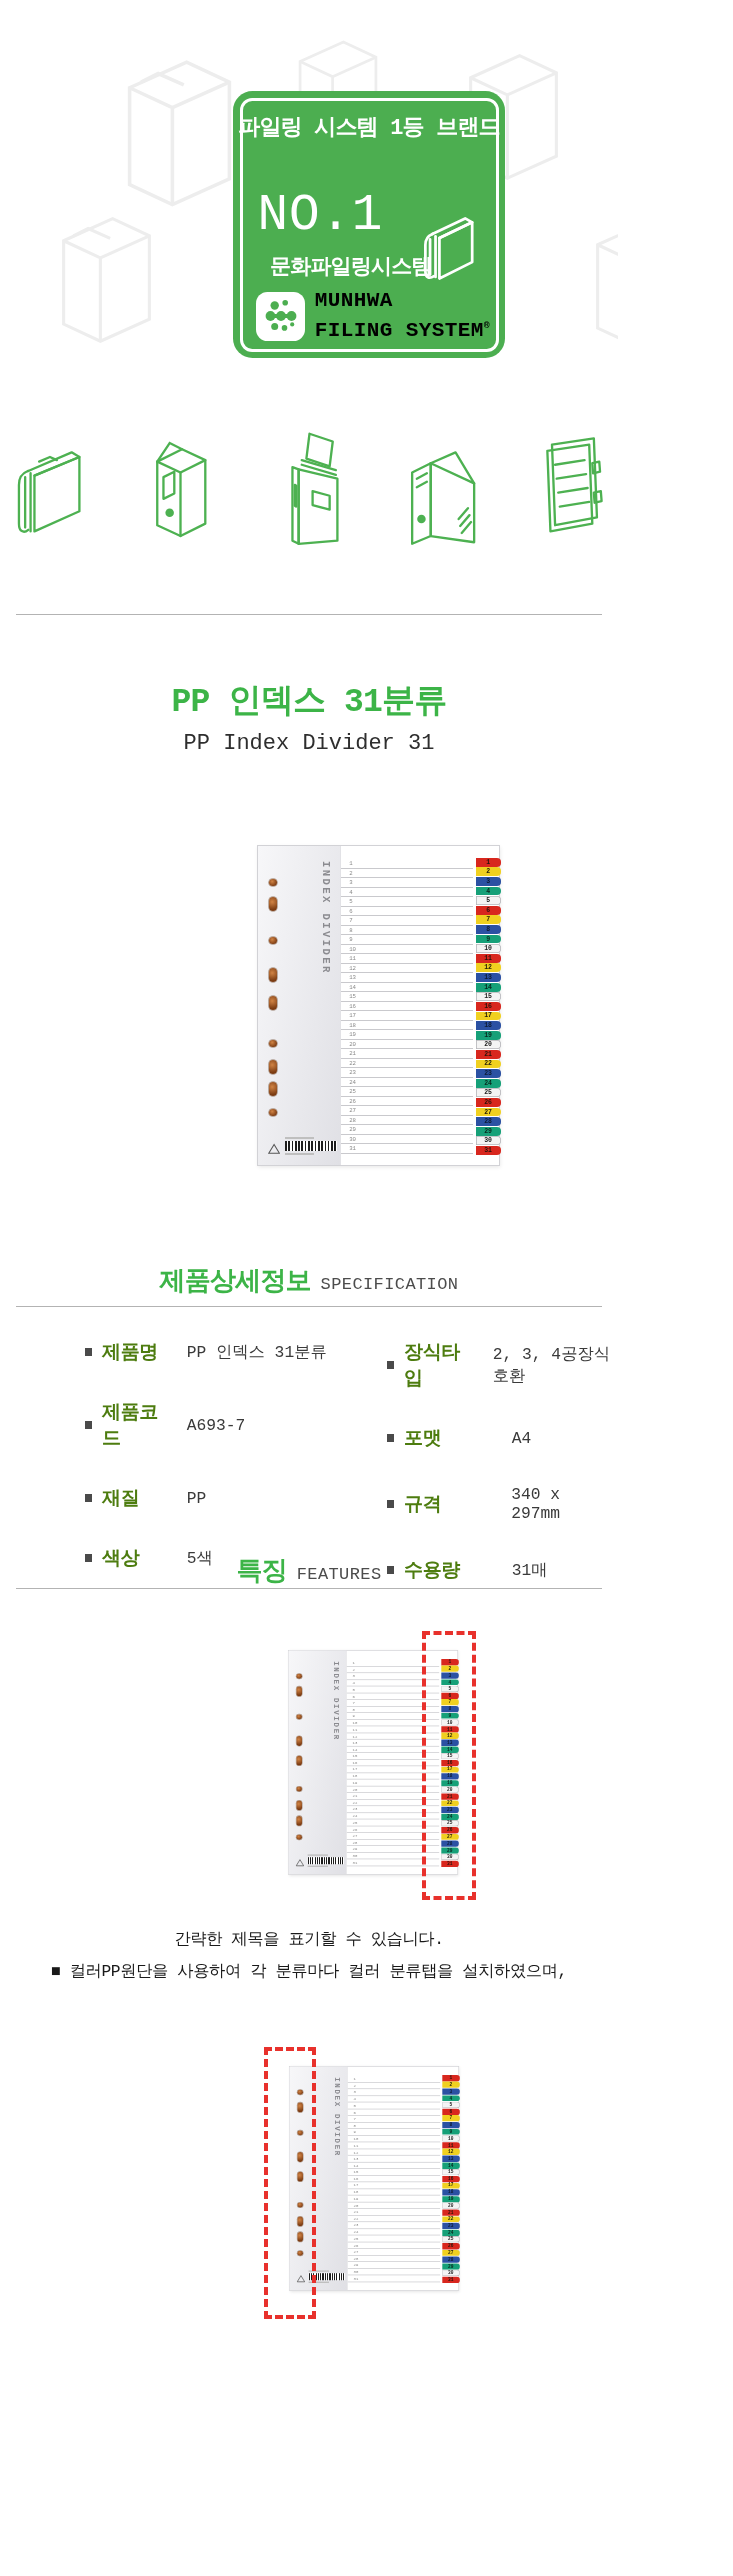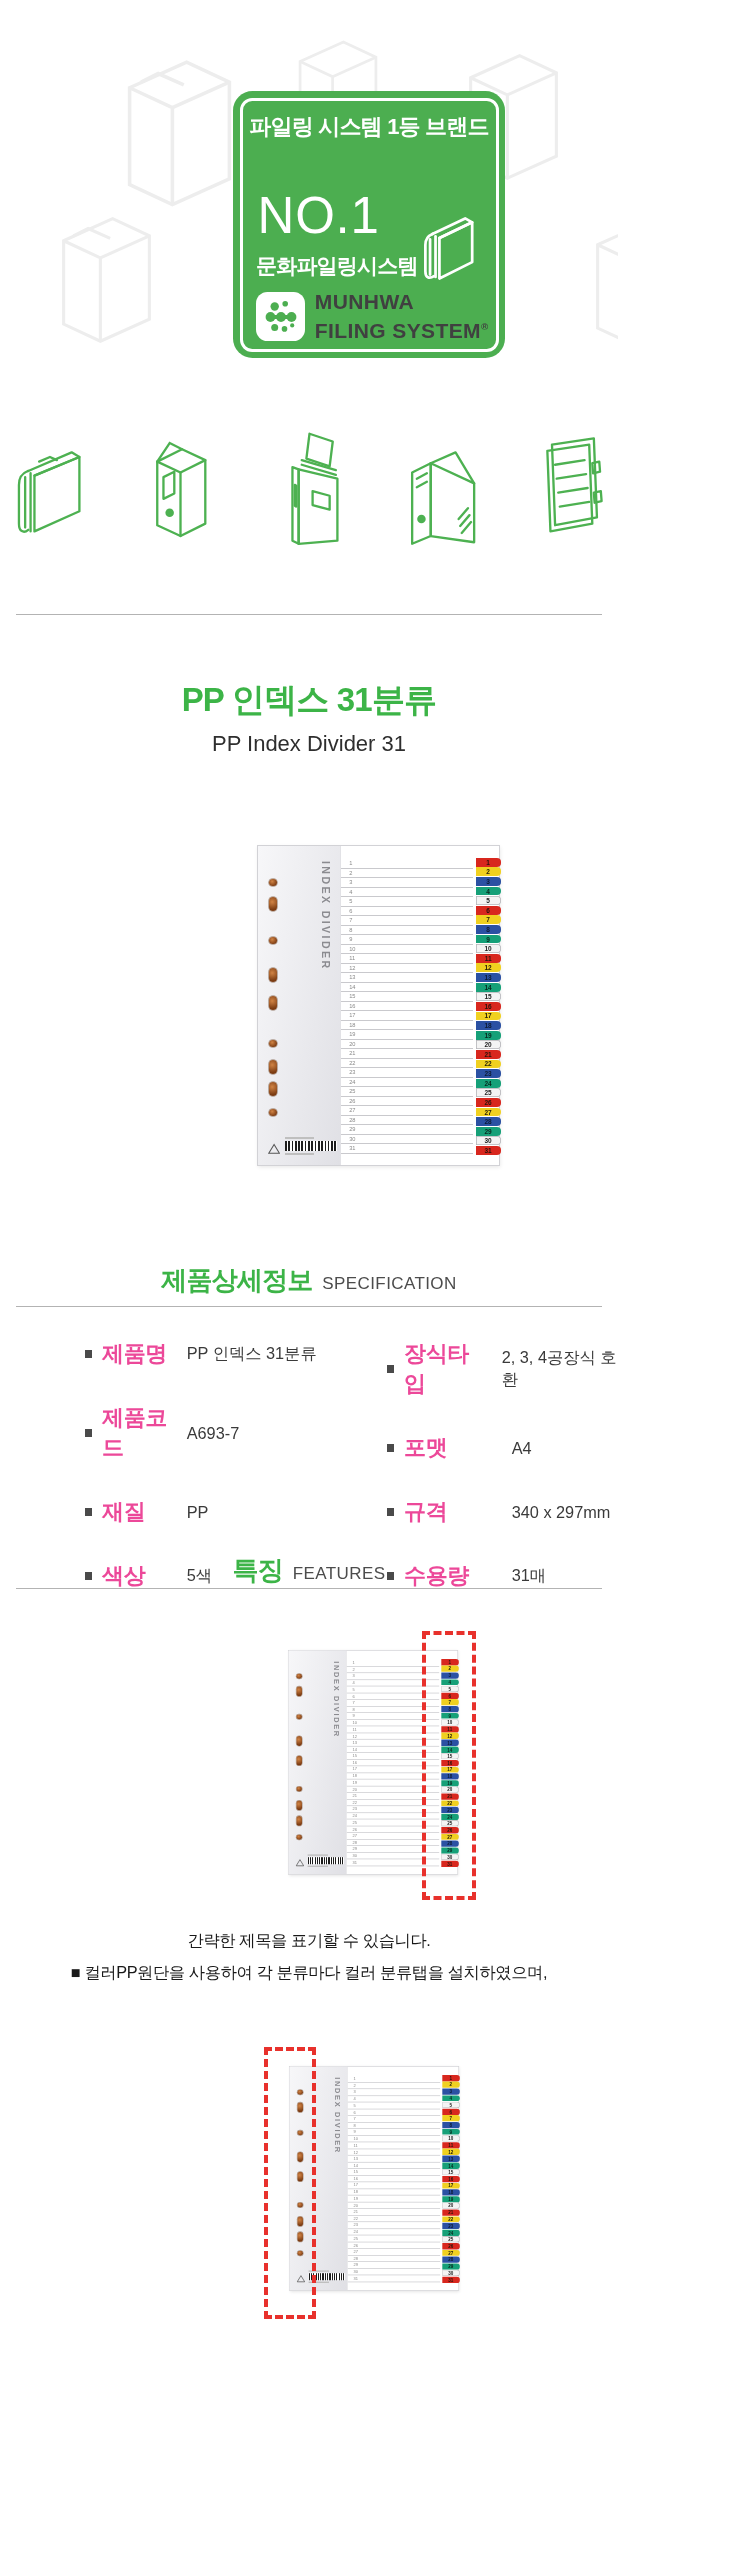--- a/index.html
+++ b/index.html
@@ -1,33 +1,33 @@
 <!DOCTYPE html>
 <html style="font-size:13px"><head>
 <meta charset="utf-8">
 <style>
   * { box-sizing: border-box; margin: 0; padding: 0; }
   body { background:#fff; font-family:"Liberation Sans","DejaVu Sans",sans-serif; }
-  #page { position:relative; width:618px; height:2576px; background:#fff; overflow:hidden; }
+  #page { position:relative; width:618px; height:2576px; background:#fff; overflow:hidden;font-family:Liberation Mono, monospace; }
 
   
   .bg-ic { position:absolute; stroke:#ededed; fill:none; stroke-width:2.5; }
 
   
   .badge { position:absolute; left:233px; top:91px; width:272px; height:267px;
            background:#4cae50; border-radius:19.6px; }
   .badge-frame { position:absolute; inset:6.5px; border:3.3px solid #fff; border-radius:12.2px; pointer-events:none; }
   .badge-tagline { position:absolute; top:21px; left:0; width:100%; text-align:center;
                    color:#fff; font-weight:700; font-size:22px; letter-spacing:-0.8px; }
   .badge-no1 { position:absolute; left:24.5px; top:99px; color:#fff; font-size:51px; line-height:1; letter-spacing:0.8px; }
-  .badge-sub { position:absolute; left:23px; top:161px; color:#fff; font-size:21px; font-weight:700; letter-spacing:-0.8px; }
+  .badge-sub { position:absolute; left:37px; top:161px; color:#fff; font-size:21px; font-weight:700; letter-spacing:-0.8px; }
   .badge-folder { position:absolute; right:18px; top:113px; }
   .badge-logo-row { position:absolute; left:23px; bottom:14.7px; display:flex; align-items:center; gap:9.8px; }
   .logo-mark { width:49px; height:49px; background:#fff; border-radius:11.4px; display:flex; align-items:center; justify-content:center; }
-  .logo-text { color:#404040; font-weight:700; font-size:21px; line-height:24.5px; letter-spacing:0.4px; }
+  .logo-text { color:#000000; font-weight:700; font-size:21px; line-height:24.5px; letter-spacing:0.4px; }
   .logo-text sup { font-size:9.8px; }
 
   
   .icons-row { position:absolute; top:426px; left:0; width:100%; display:flex;
                justify-content:center; align-items:flex-end; gap:36px; }
   .line-ic { stroke:#4db151; fill:none; stroke-width:3; stroke-linejoin:round; stroke-linecap:round; }
 
   .hr { position:absolute; left:16.3px; right:16.3px; border-top:0.8px solid #b3b3b3; }
   #hr1{ top:614px; } #hr2{ top:1306px; } #hr3{ top:1588px; }
 
@@ -69,21 +69,21 @@
                   align-items:baseline; gap:9.8px; }
   #spec-head { top:1263px; } #feat-head { top:1553px; }
   .head-ko { font-size:26px; font-weight:700; color:#3cb447; letter-spacing:-0.8px; }
   .head-en { font-size:17px; color:#4c4c4c; letter-spacing:0.4px; }
 
   
   .spec-col { position:absolute; top:1339px; display:flex; flex-direction:column; gap:34px; }
   #spec-left { left:85px; } #spec-right { left:387px; }
   .spec-row { display:flex; align-items:center; }
   .bullet { width:7.3px; height:7.3px; background:#4a4a4a; margin-right:9.8px; flex:none; }
-  .spec-label { display:inline-block; font-weight:700; color:#ec4899; font-size:22px;
+  .spec-label { display:inline-block; font-weight:700; color:#4d7c0f; font-size:19px;
                 text-align:justify; text-align-last:justify; letter-spacing:-0.4px; }
   #spec-left .spec-label { width:65px; }
   #spec-right .spec-label { width:88px; }
   .spec-value { margin-left:19.6px; font-size:16.3px; color:#3a3a3a; }
 
   
   .note { position:absolute; width:100%; text-align:center; font-size:16.3px; color:#191919;
           line-height:32px; letter-spacing:-0.4px; }
   #note1{ top:1924px; } #note2{ top:2344px; } #note3{ top:2476px; }
 </style>

